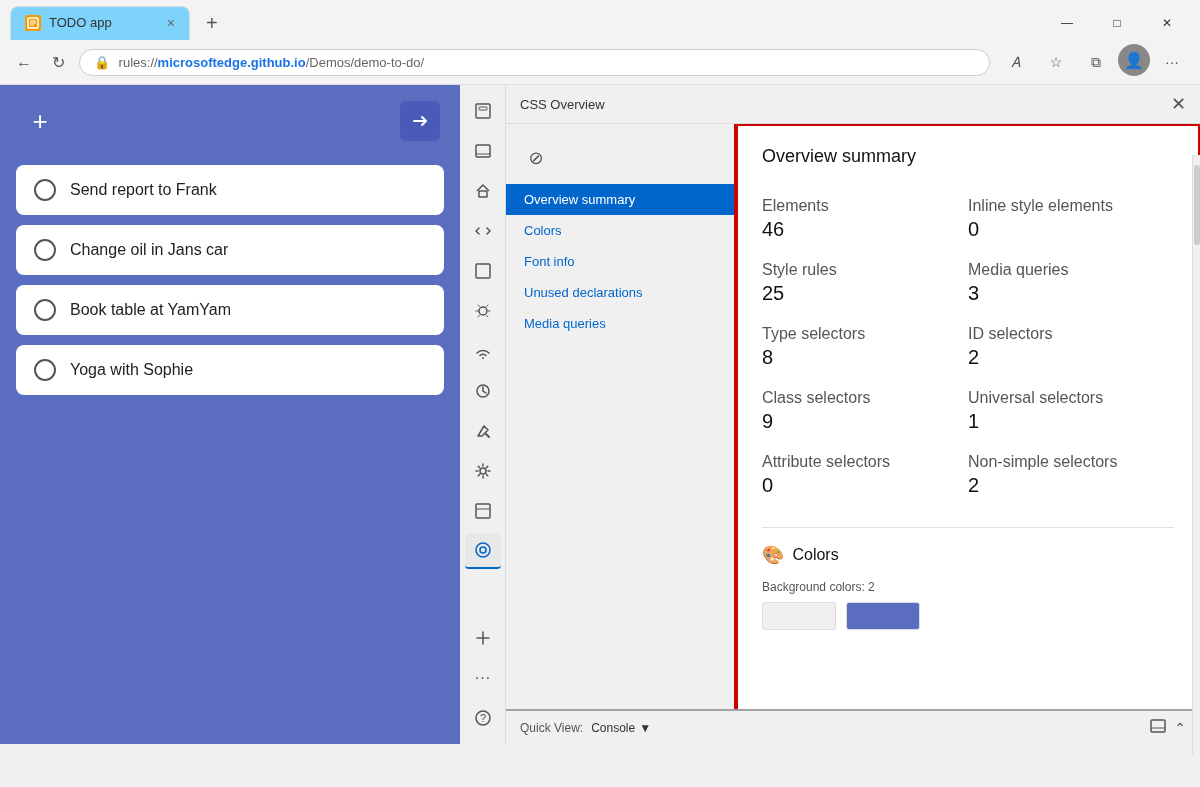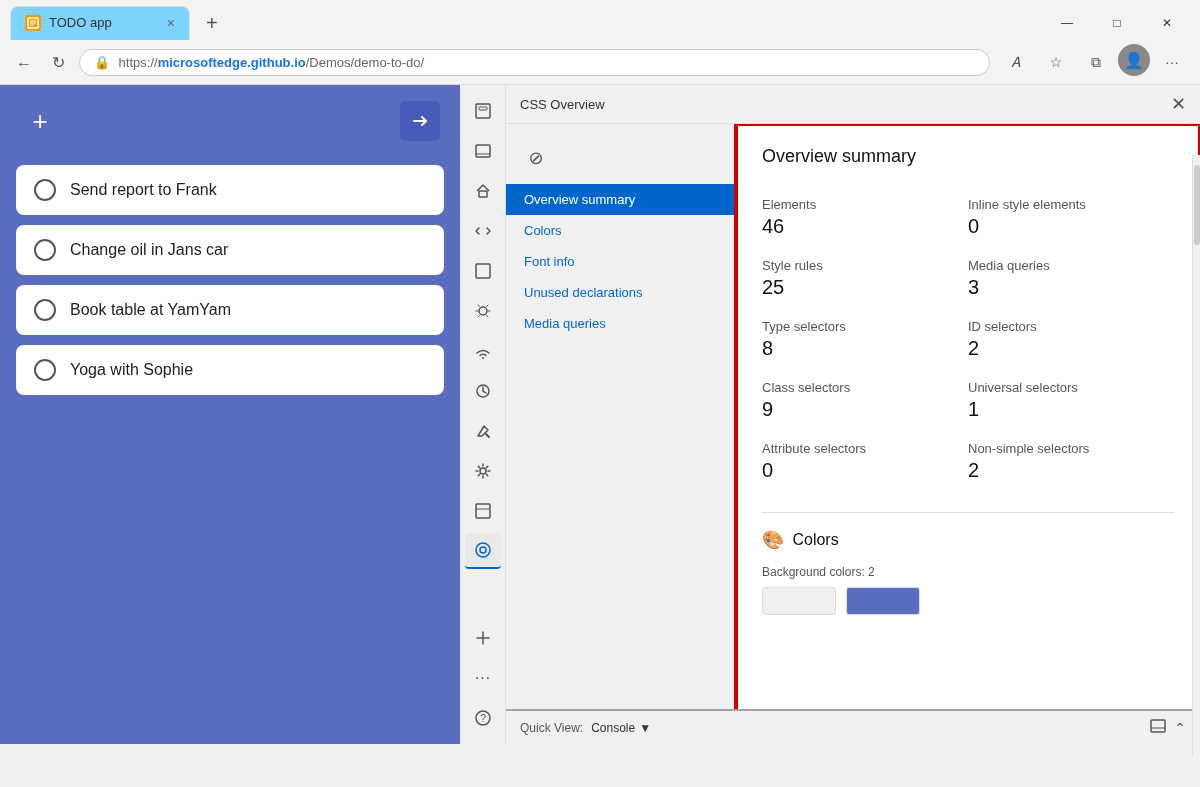--- a/index.html
+++ b/index.html
@@ -54,21 +54,21 @@
     .css-nav-item { padding: 8px 18px; font-size: 13px; cursor: pointer; color: #333; }
     .css-nav-item.active { background: #0066cc; color: white; }
     .css-nav-item.link { color: #0066cc; }
     .css-nav-refresh { padding: 8px 12px; }
 
     
     .css-main { flex: 1; overflow-y: auto; padding: 20px 24px; background: white; border-left: 2px solid #cc0000; border-top: 2px solid #cc0000; border-right: 2px solid #cc0000; }
     .css-section-title { font-size: 18px; font-weight: 400; color: #111; margin-bottom: 20px; }
     .css-stats-grid { display: grid; grid-template-columns: 1fr 1fr; gap: 0; margin-bottom: 20px; }
     .css-stat { padding: 10px 0; }
-    .css-stat-label { font-size: 13px; color: #555; margin-bottom: 3px; }
+    .css-stat-label { font-size: 16px; color: #555; margin-bottom: 3px; }
     .css-stat-value { font-size: 20px; color: #111; font-weight: 400; }
     .css-divider { border: none; border-top: 1px solid #e0e0e0; margin: 8px 0 16px; }
 
     .colors-section { }
     .colors-title { display: flex; align-items: center; gap: 8px; font-size: 16px; color: #111; margin-bottom: 14px; }
     .palette-icon { font-size: 18px; }
     .bg-colors-label { font-size: 12px; color: #555; margin-bottom: 8px; }
     .color-swatches { display: flex; gap: 10px; }
     .swatch { width: 74px; height: 28px; border-radius: 3px; border: 1px solid #ddd; cursor: pointer; }
 
@@ -108,21 +108,21 @@
       <button class="win-btn close">✕</button>
     </div>
   </div>
 
   <div class="nav-bar">
     <button class="nav-btn">←</button>
     <button class="nav-btn">↻</button>
     <div class="address-bar">
       <span style="color:#555; font-size:13px;">🔒</span>
       <div class="address-text">
-        <span>https://</span><strong>microsoftedge.github.io</strong><span>/Demos/demo-to-do/</span>
+        <span>rules://</span><strong>microsoftedge.github.io</strong><span>/Demos/demo-to-do/</span>
       </div>
     </div>
     <div class="nav-actions">
       <button class="nav-action-btn">𝐴</button>
       <button class="nav-action-btn">☆</button>
       <button class="nav-action-btn">⧉</button>
       <div class="profile-btn">👤</div>
       <button class="nav-action-btn">···</button>
     </div>
   </div>

